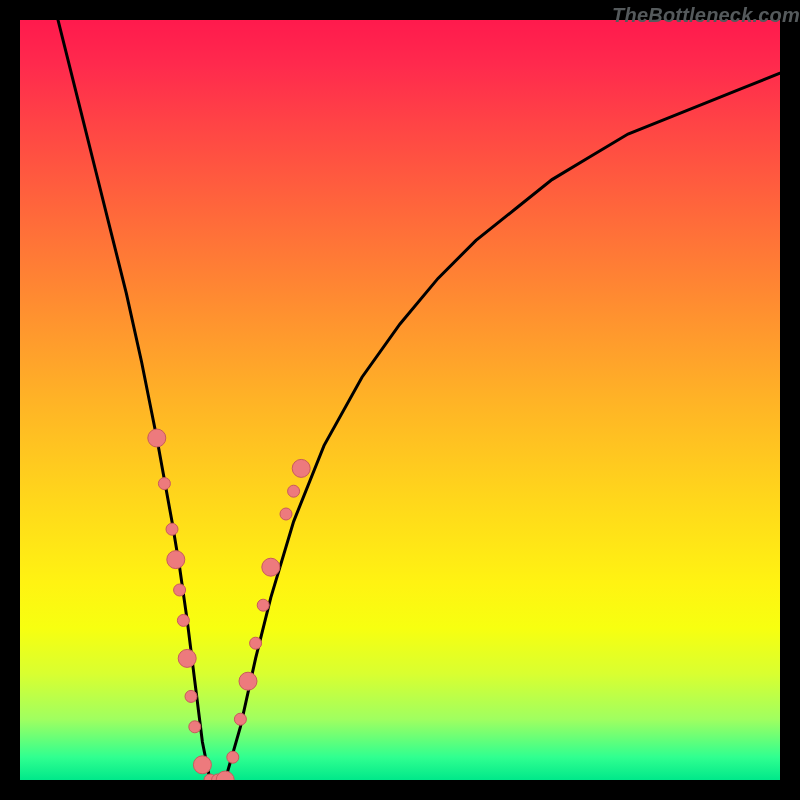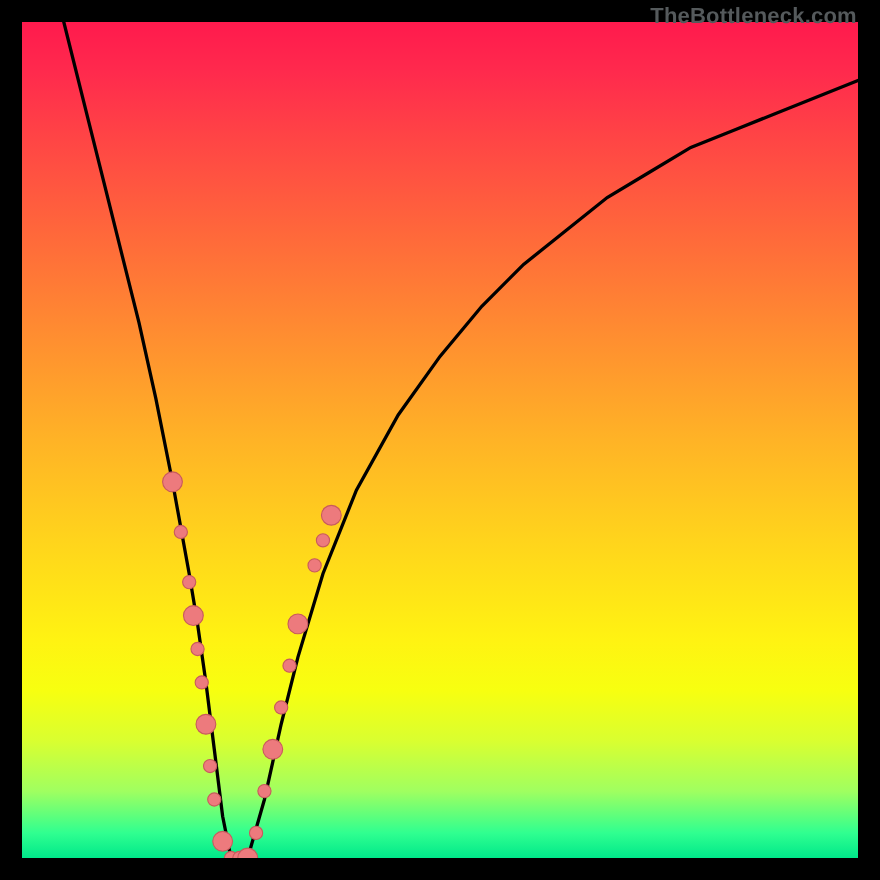--- a/index.html
+++ b/index.html
@@ -28,26 +28,27 @@
       #fff312 74%,
       #f7ff10 80%,
       #d9ff30 86%,
       #a0ff60 92%,
       #30ff90 97%,
       #00e88a 100%);
   }
   .watermark {
     position: absolute;
     top: 4px;
-    right: 21px;
+    right: 0;
     color: #555a5c;
     font-size: 20px;
     font-weight: 600;
     letter-spacing: 0.2px;
     z-index: 5;
+    font-style: italic;
   }
   svg.curve {
     position: absolute;
     left: 20px;
     top: 20px;
     width: 760px;
     height: 760px;
     z-index: 3;
   }
   .dot {

